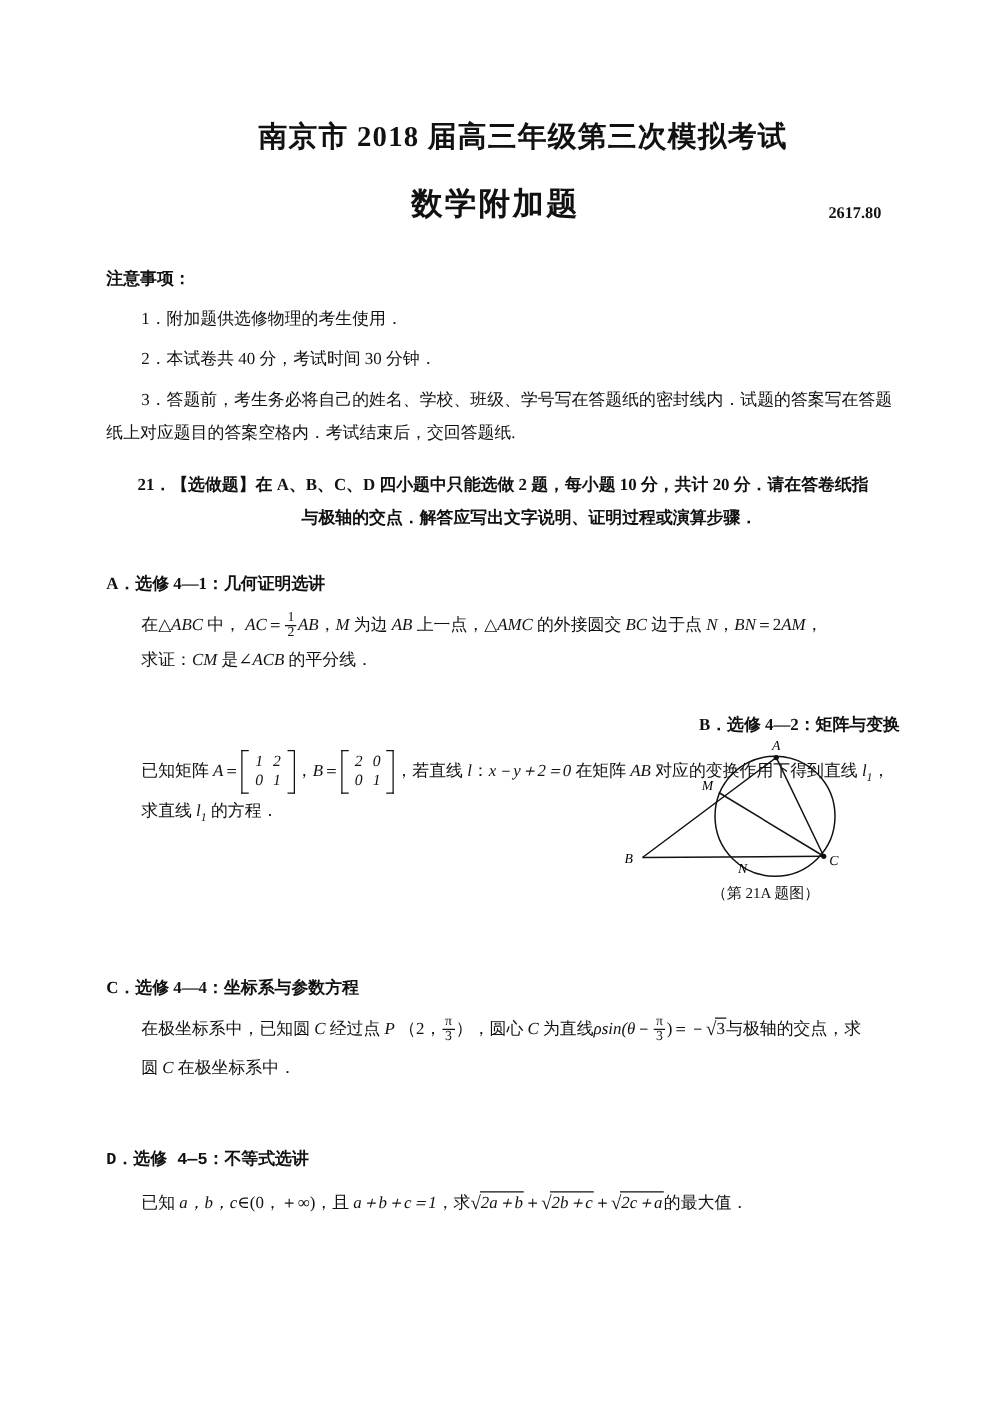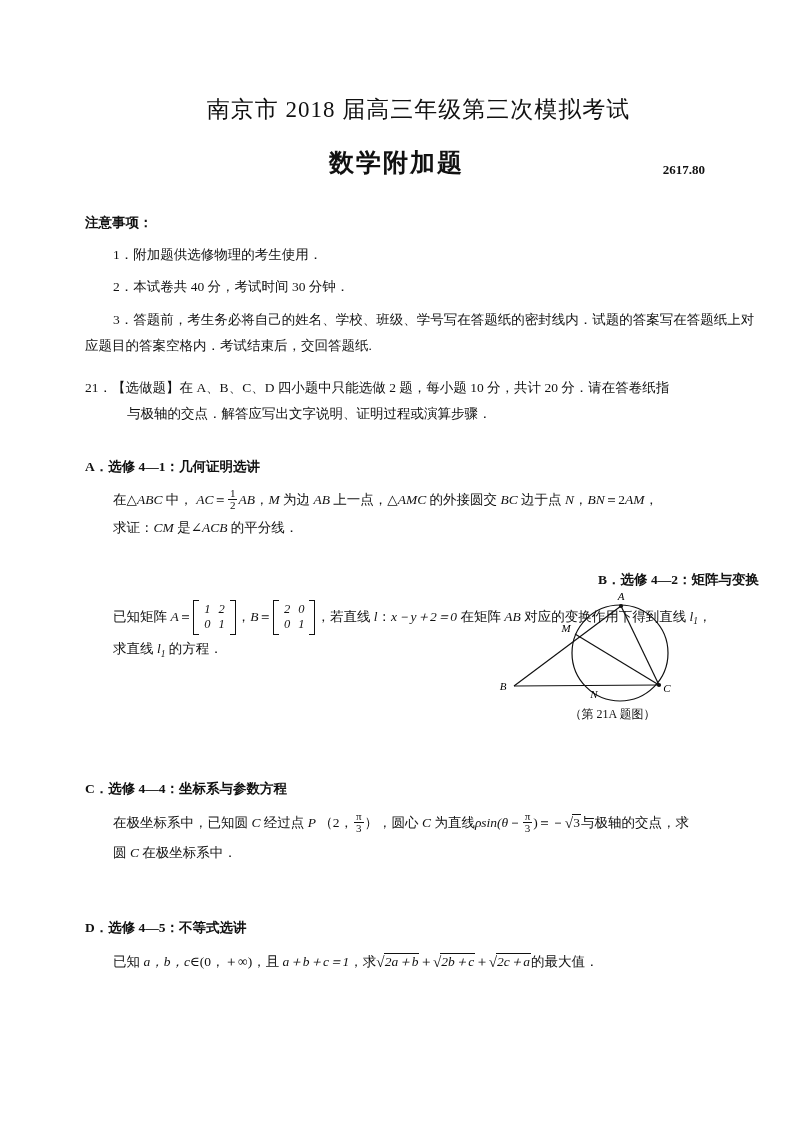--- a/index.html
+++ b/index.html
@@ -18,21 +18,21 @@
   .page {
     position: relative;
     width: 793px;
     height: 1122px;
     padding: 0;
   }
   
   .title-main {
     text-align: center;
     font-size: 23px;
-    font-weight: normal;
+    font-weight: bold;
     letter-spacing: 1px;
     margin-top: 96px;
     line-height: 1.2;
     padding-left: 44px;
   }
   .title-sub-row {
     position: relative;
     text-align: center;
     margin-top: 22px;
     height: 34px;
@@ -46,41 +46,42 @@
   .title-date {
     position: absolute;
     right: 88px;
     bottom: 2px;
     font-size: 13px;
     font-weight: bold;
     font-family: "Liberation Serif", serif;
   }
   
   .content {
-    margin: 0 34px 0 85px;
+    margin: 0 73px 0 85px;
     font-size: 13.5px;
     line-height: 1.95;
   }
   .notice-head {
     font-weight: bold;
     font-size: 13.5px;
     margin-top: 30px;
     margin-bottom: 2px;
   }
   .notice-item {
     text-indent: 28px;
     margin: 6px 0;
     font-size: 13.5px;
   }
   .notice-item.wrap { text-indent: 28px; }
   .q-head {
-    font-weight: normal;
+    font-weight: bold;
     font-size: 13.5px;
     margin-top: 16px;
     line-height: 1.95;
+    text-align: center;
   }
   .q-head .l2 { display:block; text-indent: 42px; }
   .part-title {
     font-weight: bold;
     font-size: 13.5px;
     margin-top: 26px;
   }
   .part-body {
     margin-left: 28px;
     margin-top: 6px;
@@ -140,21 +141,21 @@
   .fig-caption {
     position: absolute;
     left: 555px;
     top: 610px;
     width: 115px;
     text-align: center;
     font-size: 12px;
   }
   .blk-b { margin-top: 26px; text-align: right; }
   .blk-c { margin-top: 112px; }
-  .blk-d { margin-top: 48px; }
+  .blk-d { margin-top: 48px; font-family: Liberation Mono, monospace; }
 </style>
 </head>
 <body>
 
 <div class="page">
 
   <div class="title-main">南京市 2018 届高三年级第三次模拟考试</div>
 
   <div class="title-sub-row">
     <span class="title-sub">数学附加题</span>

